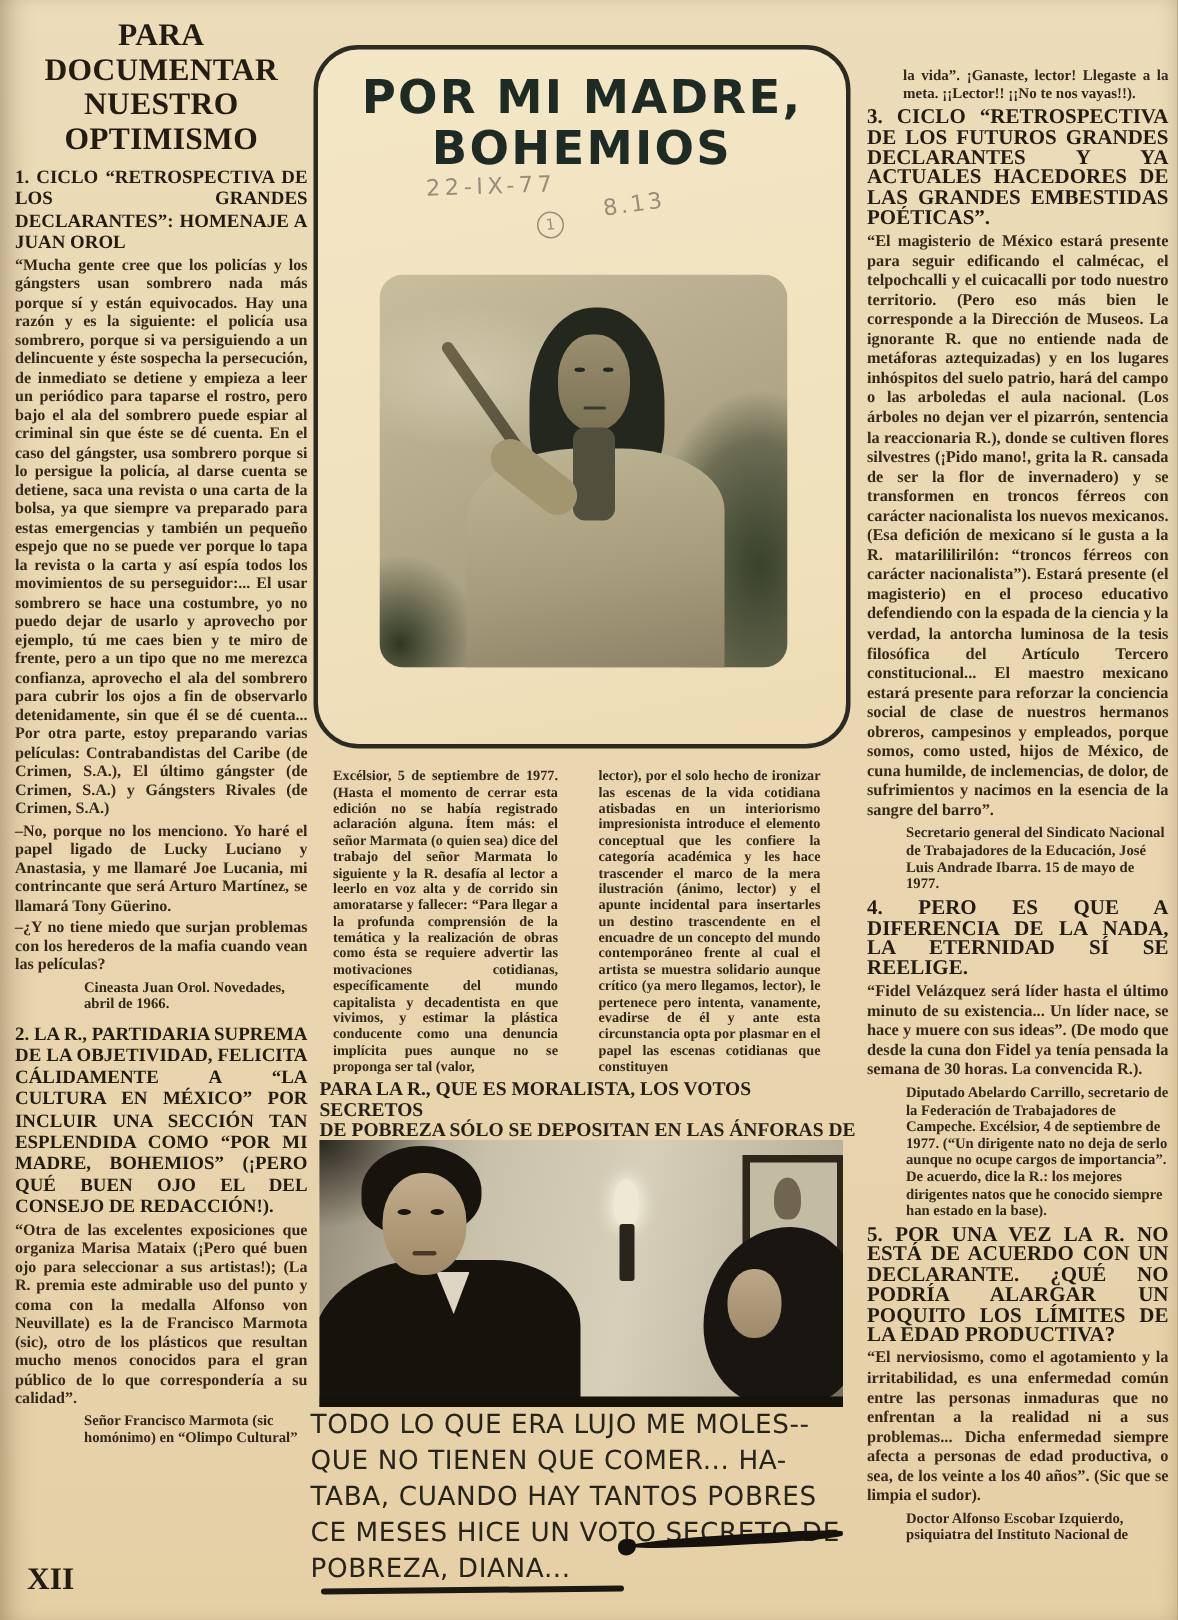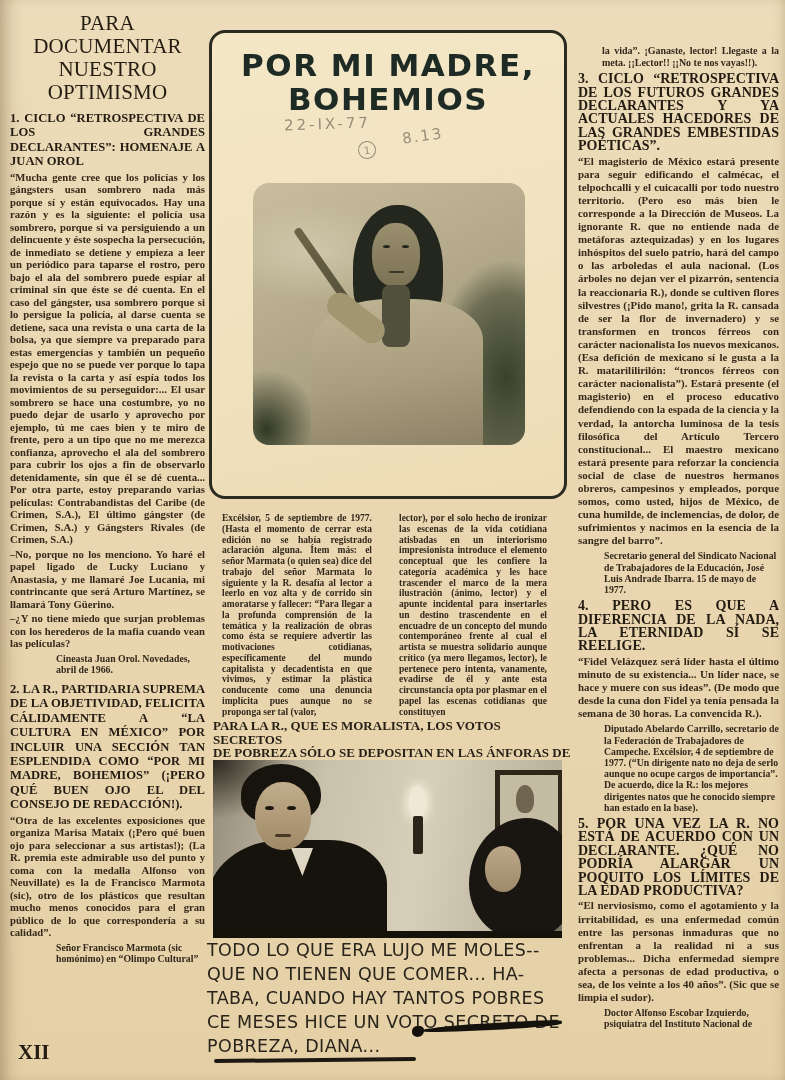--- a/index.html
+++ b/index.html
@@ -7,27 +7,27 @@
     position:relative;width:785px;height:1080px;overflow:hidden;
     background:linear-gradient(180deg,#ecdcb9 0%,#e9d6b0 55%,#e5d0a6 100%);
     box-shadow:inset 16px 0 20px -14px rgba(90,66,35,.5), inset -8px 0 14px -10px rgba(90,66,35,.35);
     font-family:"Liberation Serif",serif;color:#33281b;
   }
   .abs{position:absolute;}
   .pre{white-space:pre-line;}
   .just{text-align:justify;}
   
   .left-col{left:10px;top:12px;width:195px;}
-  .lc-title{font-weight:normal;font-size:21px;line-height:23px;text-align:center;color:#241c12;letter-spacing:.2px;}
+  .lc-title{font-weight:bold;font-size:21px;line-height:23px;text-align:center;color:#241c12;letter-spacing:.2px;}
   .lc-head{font-weight:bold;font-size:12.6px;line-height:14.4px;margin-top:7px;color:#241c12;}
   .lc-body{font-weight:bold;font-size:10.7px;line-height:12.5px;margin-top:2px;color:#36291a;}
   .lc-attr{font-weight:bold;font-size:9.8px;line-height:11.2px;margin:3px 0 0 46px;}
   .page-num{left:18px;top:1040px;font-weight:bold;font-size:21px;color:#241c12;}
   
-  .feature-box{left:209px;top:30px;width:352px;height:463px;border:3px solid #2c2b22;border-radius:16px;
+  .feature-box{left:209px;top:30px;width:352px;height:463px;border:3px solid #2c2b22;border-radius:30px;
     background:linear-gradient(170deg,#f4e7c6 0%,#f0e1bd 70%,#eddcb5 100%);}
   .fb-title{margin-top:15px;text-align:center;font-family:"DejaVu Sans",sans-serif;font-weight:bold;
     font-size:31px;line-height:34px;color:#1e2a24;letter-spacing:1.5px;white-space:pre-line;}
   .hand-date{left:72px;top:82px;font-family:"DejaVu Sans",sans-serif;color:#998d79;font-size:15px;letter-spacing:3px;transform:rotate(-2deg);}
   .hand-code{left:190px;top:94px;font-family:"DejaVu Sans",sans-serif;color:#9a8e7a;font-size:15px;letter-spacing:2px;transform:rotate(-8deg);}
   .hand-circle{left:146px;top:108px;width:16px;height:16px;border:1.4px solid #9a8e7a;border-radius:50%;
     font-family:"DejaVu Sans",sans-serif;color:#9a8e7a;font-size:10px;display:flex;align-items:center;justify-content:center;transform:rotate(-6deg);}
   
   .geronimo{left:41px;top:150px;width:272px;height:262px;border-radius:16px;overflow:hidden;
     background:

